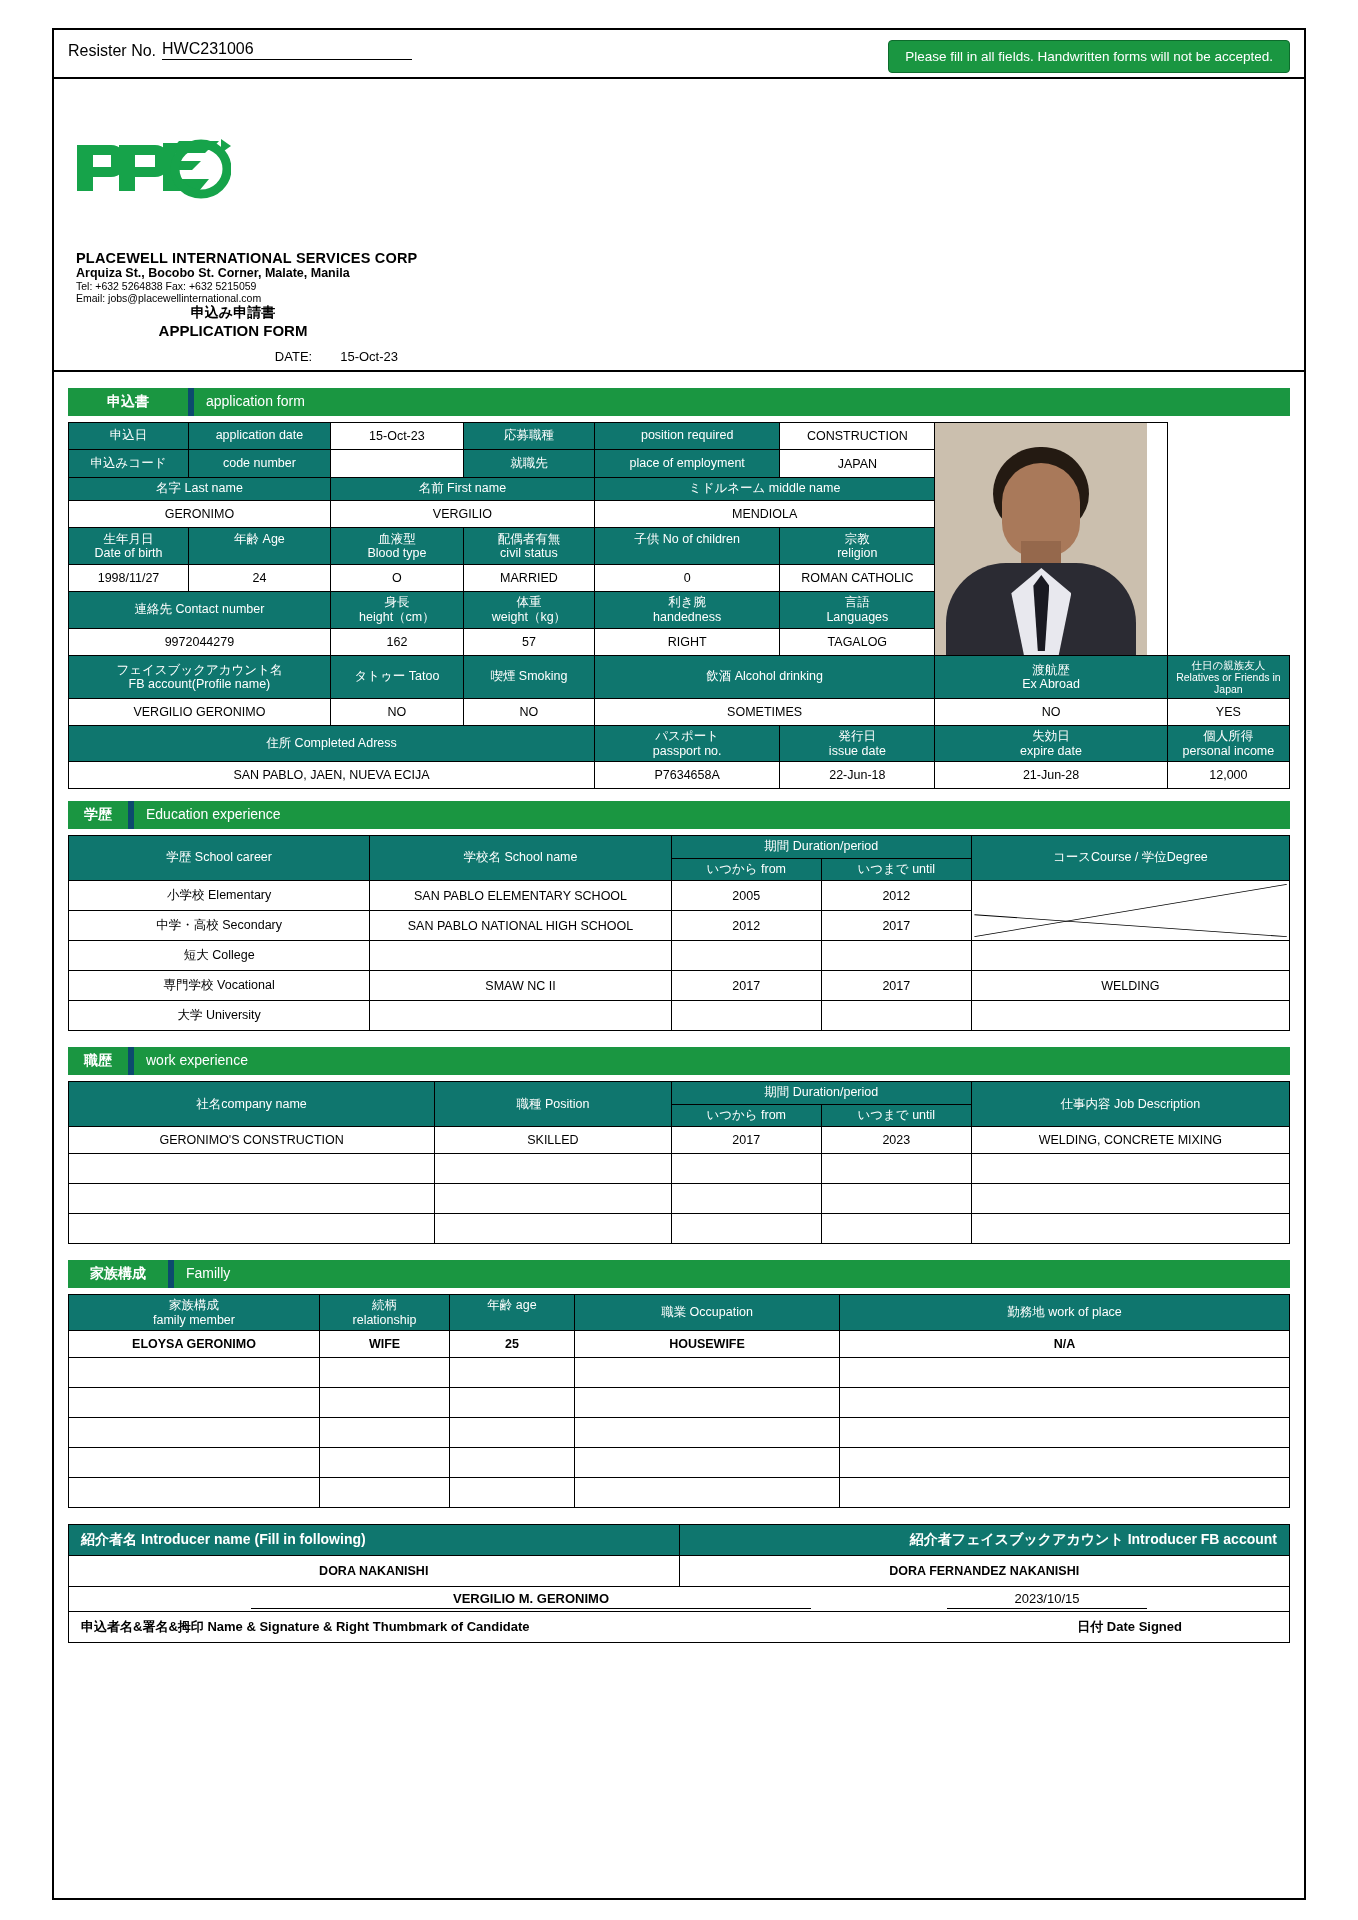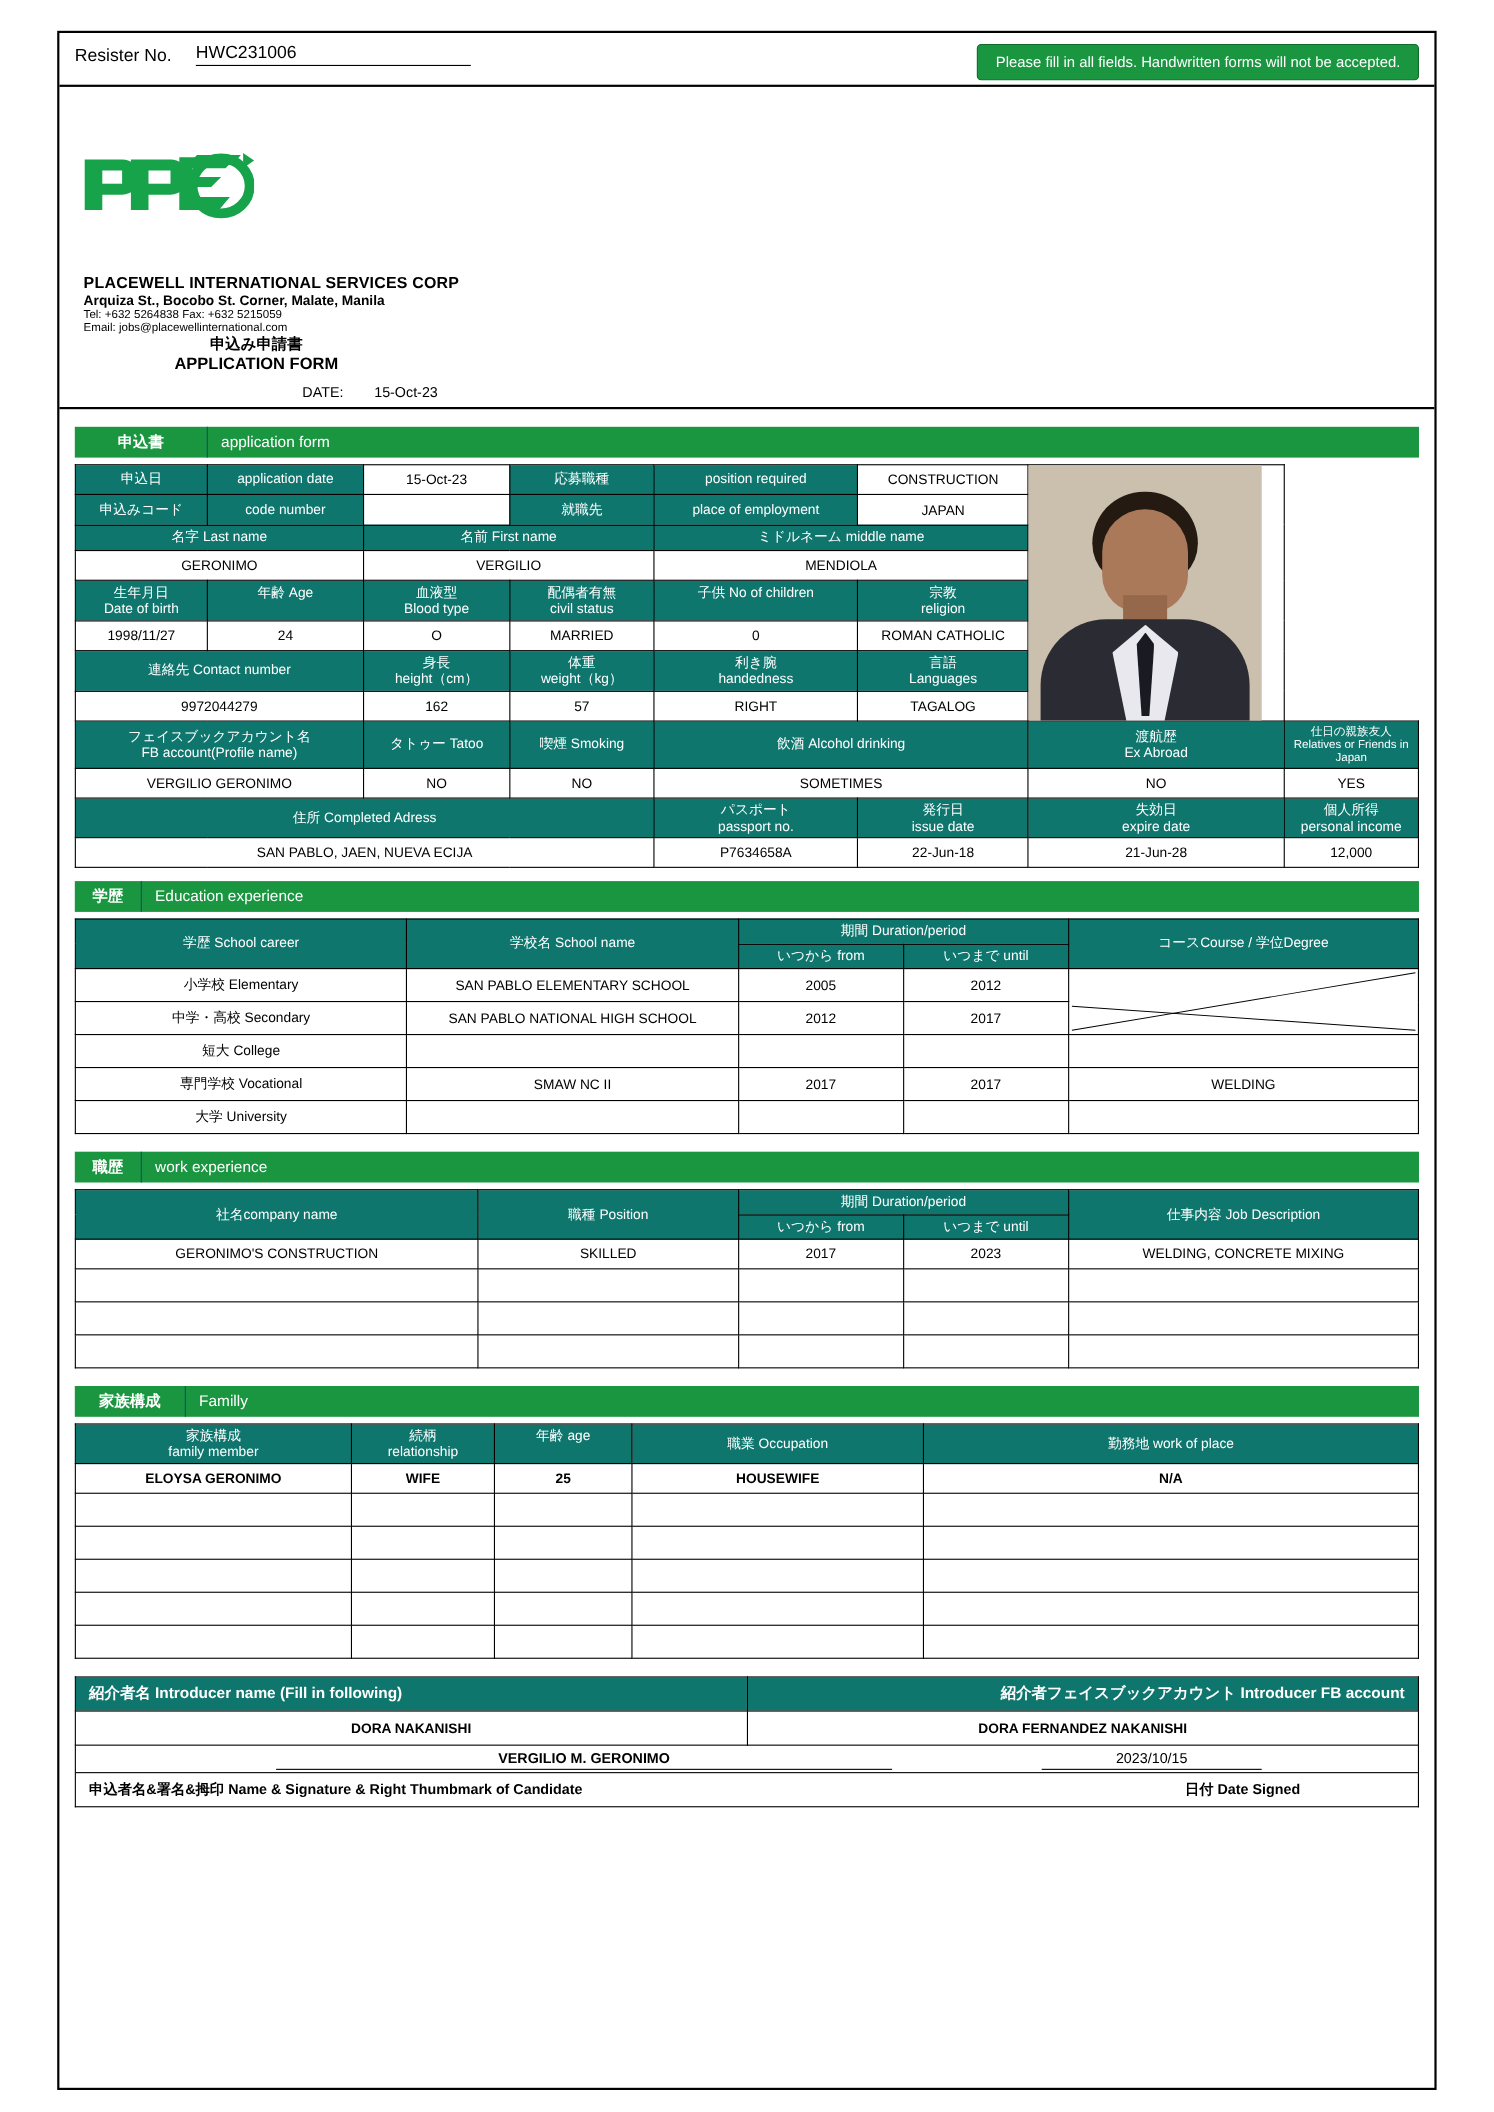--- a/index.html
+++ b/index.html
@@ -6,35 +6,35 @@
   body{width:1358px;height:1920px;font-family:"Liberation Sans",sans-serif;color:#000;}
   .page{position:relative;width:1358px;height:1920px;box-sizing:border-box;padding:28px 52px 20px 52px;}
   .outer{border:2px solid #000;box-sizing:border-box;width:100%;height:100%;padding:0;}
   table{border-collapse:collapse;width:100%;}
   td,th{border:1px solid #000;padding:0;font-weight:normal;}
   .green{background:#0f766e;color:#fff;text-align:center;font-size:12.5px;line-height:1.25;padding:3px 2px;}
   .val{text-align:center;font-size:12.5px;padding:6px 3px;}
   .valb{text-align:center;font-size:12.5px;font-weight:bold;padding:6px 3px;}
   .small{font-size:10.5px;}
   .top-row{display:flex;align-items:flex-start;justify-content:space-between;padding:10px 14px 4px 14px;border-bottom:2px solid #000;}
-  .reg{font-size:16px;display:flex;align-items:flex-end;gap:22px;}
+  .reg{font-size:16px;display:flex;align-items:flex-end;gap:6px;}
   .reg .line{border-bottom:1.5px solid #000;min-width:250px;padding-bottom:1px;font-size:16px;}
   .notice{background:#1a9641;color:#fff;border:1px solid #0d6b2c;border-radius:4px;padding:8px 16px;font-size:13.5px;}
   .hdr{display:flex;align-items:flex-start;border-bottom:2px solid #000;padding:6px 14px 6px 14px;flex-direction:column;}
   .logo{width:165px;flex:0 0 165px;display:flex;align-items:center;justify-content:center;}
   .company{flex:1;padding-left:8px;}
   .c1{font-size:14.5px;font-weight:bold;letter-spacing:.2px;}
   .c2{font-size:12.5px;font-weight:bold;}
   .c3{font-size:10.5px;}
   .appform{width:330px;text-align:center;}
   .appform .t1{font-size:14px;font-weight:bold;}
   .appform .t2{font-size:15px;font-weight:bold;}
   .appform .drow{display:flex;justify-content:flex-end;gap:28px;margin-top:10px;font-size:13px;}
   .sect-bar{display:flex;align-items:stretch;margin:8px 0 0 0;}
-  .sect-bar .jpn{background:#1a9641;color:#fff;font-size:14px;font-weight:bold;padding:5px 0;text-align:center;width:120px;border-right:1px solid #0c4a6e;}
+  .sect-bar .jpn{background:#1a9641;color:#fff;font-size:14px;font-weight:bold;padding:5px 0;text-align:center;width:120px;border-right:6px solid #0c4a6e;}
   .sect-bar .eng{background:#1a9641;color:#fff;font-size:14px;padding:5px 12px;flex:1;}
   .body-pad{padding:8px 14px 10px 14px;}
   .photo-cell{width:212px;vertical-align:top;padding:0;border:1px solid #000;}
   .two-line{line-height:1.15;}
   .empty{height:30px;}
   .cert{font-size:11.5px;line-height:1.5;padding:10px 12px 4px 12px;}
   .sig-row{display:flex;justify-content:space-between;align-items:flex-end;padding:4px 12px 2px 12px;}
   .sig{text-align:center;}
   .sig .nm{font-size:13px;font-weight:bold;padding-bottom:2px;}
   .sig .ln{border-bottom:1.5px solid #000;}

